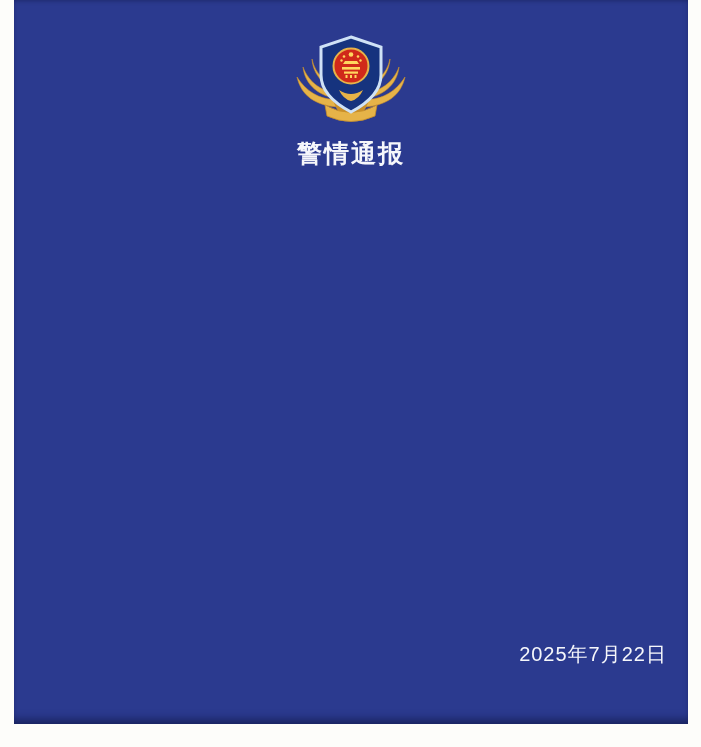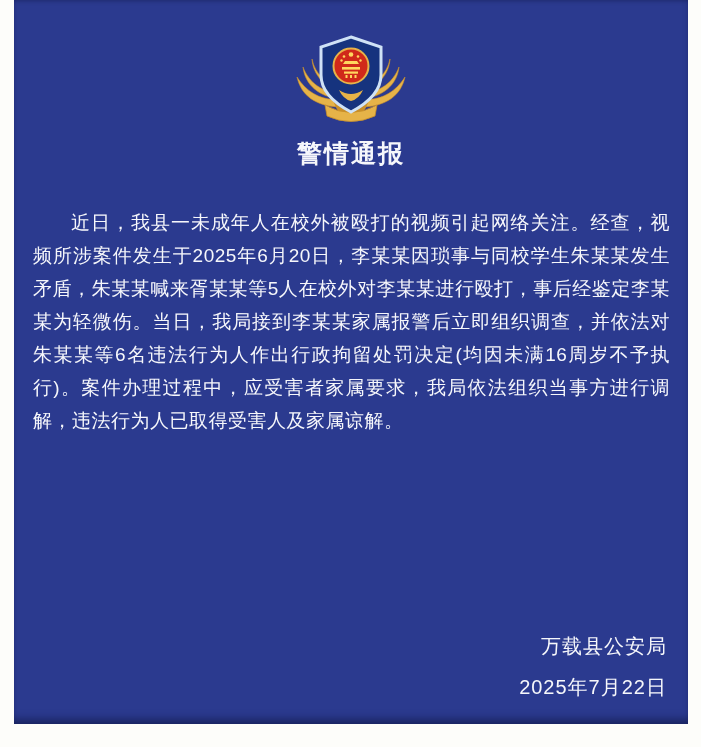--- a/index.html
+++ b/index.html
@@ -116,22 +116,20 @@
         <circle cx="48.5" cy="27.5" r="1.2" fill="var(--badge-star-gold)"></circle>
         <circle cx="67.5" cy="27.5" r="1.2" fill="var(--badge-star-gold)"></circle>
 
         <path d="M46 57 Q58 65 70 57 Q66 66 58 68 Q50 66 46 57 Z" fill="var(--badge-gold)"></path>
       </svg>
     </div>
 
     <h1 class="title">警情通报</h1>
 
     <div class="body-text">
-      <p class="para">近日，我县一未成年人在校外被殴打的视频引起网络关注。经查，视频所涉案件发生于2025年6月20日，李某某因琐事与同校学生朱某某发生矛盾，朱某某喊来胥某某等5人在校外对李某某进行殴打，事后经鉴定李某某为轻微伤。当日，我局接到李某某家属报警后立即组织调查，并依法对朱某某等6名违法行为人作出行政拘留处罚决定(均因未满16周岁不予执行)。案件办理过程中，应受害者家属要求，我局依法组织当事方进行调解，违法行为人已取得受害人及家属谅解。</p>
     </div>
 
     <div class="footer">
-      <div class="sig-line">万载县公安局</div>
       <div class="date-line">2025年7月22日</div>
     </div>
 
   </div>
 </div>
 
 </body></html>

